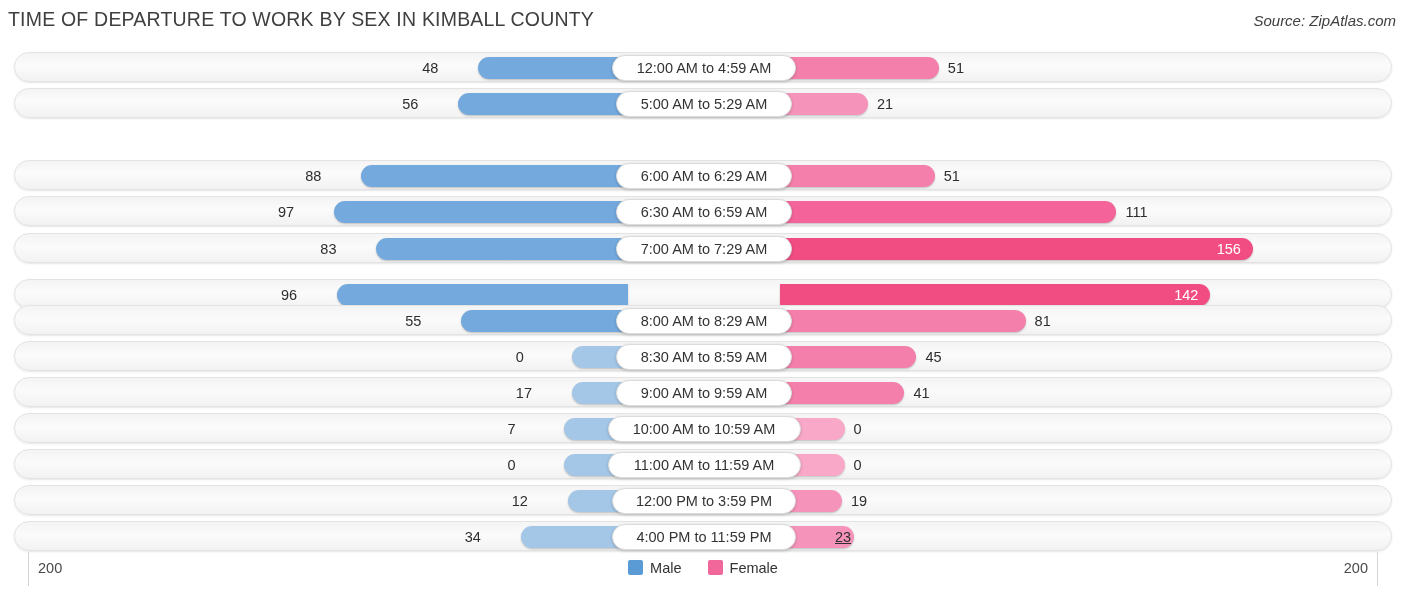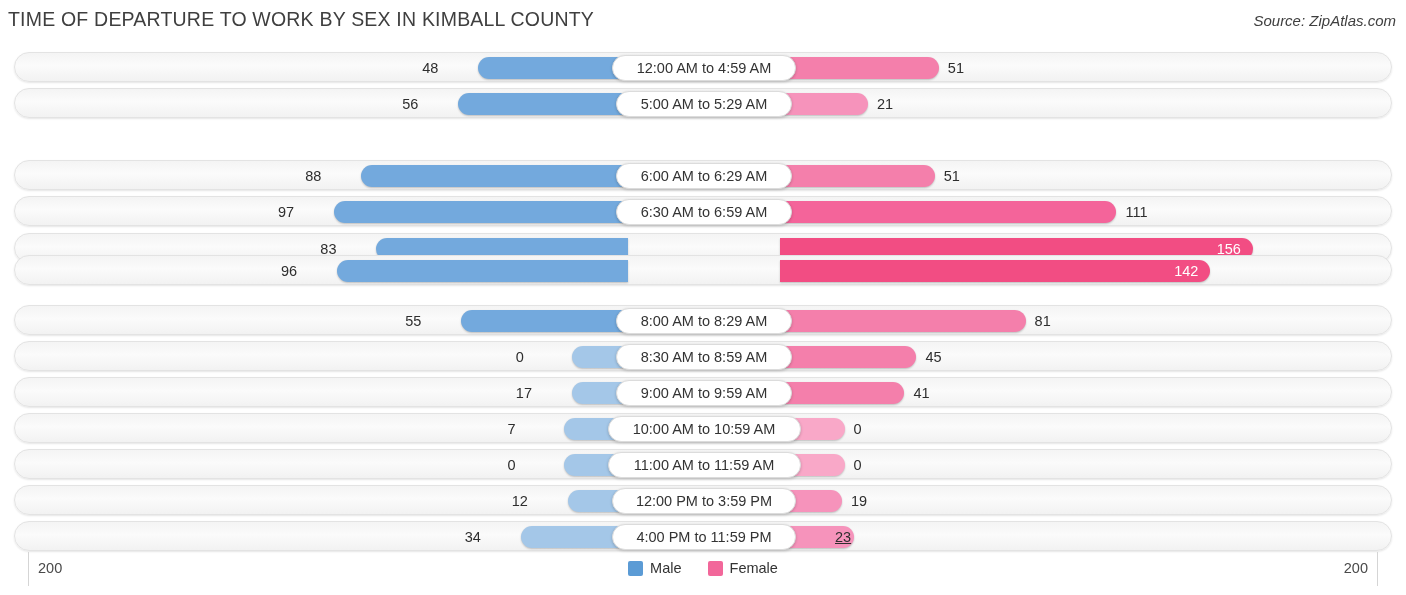--- a/index.html
+++ b/index.html
@@ -69,21 +69,21 @@
   .axis-tick.l { left: 38px; }
   .axis-tick.r { right: 38px; }
   .axis-line { position: absolute; top: 552px; width: 1px; height: 34px; background: #d5d5d5; }
   .axis-line.l { left: 28px; }
   .axis-line.r { right: 28px; }
 
   .legend {
     position: absolute; top: 560px; left: 0; width: 1406px;
     display: flex; justify-content: center; align-items: center; gap: 26px;
   }
-  .legend-item { display: flex; align-items: flex-end; gap: 7px; }
+  .legend-item { display: flex; align-items: flex-start; gap: 7px; }
   .swatch { width: 15px; height: 15px; border-radius: 2px; display: inline-block; }
   .legend-label { font-size: 14.5px; color: #333333; }
 </style>
 </head>
 <body>
 
 <div id="page">
 
   <div class="title">TIME OF DEPARTURE TO WORK BY SEX IN KIMBALL COUNTY</div>
   <div class="source">Source: ZipAtlas.com</div>
@@ -124,23 +124,24 @@
           <div class="val right" style="left: 1110.48px;">111</div>
           <div class="pill" style="left: 600.85px; width: 176.3px;">6:30 AM to 6:59 AM</div>
         </div>
       </div>
       <div class="row" style="top: 182.5px;">
         <div class="rowinner">
           <div class="bar male" style="left: 361.36px; width: 251.49px; background: rgb(115, 169, 221);"></div>
           <div class="val left" style="left: 305.36px; width: 48px;">83</div>
           <div class="bar female" style="left: 765.15px; width: 472.68px; background: rgb(242, 77, 131);"></div>
           <div class="val right inside" style="left: 1191.83px; width: 34px; text-align: right;">156</div>
-        </div>
-      </div>
-      <div class="row" style="top: 205px;">
+          <div class="pill" style="left: 600.85px; width: 176.3px;">7:00 AM to 7:29 AM</div>
+        </div>
+      </div>
+      <div class="row" style="top: 229px;">
         <div class="rowinner">
           <div class="bar male" style="left: 321.97px; width: 290.88px; background: rgb(115, 169, 221);"></div>
           <div class="val left" style="left: 265.97px; width: 48px;">96</div>
           <div class="bar female" style="left: 765.15px; width: 430.26px; background: rgb(242, 77, 131);"></div>
           <div class="val right inside" style="left: 1149.41px; width: 34px; text-align: right;">142</div>
         </div>
       </div>
       <div class="row" style="top: 254.7px;">
         <div class="rowinner">
           <div class="bar male" style="left: 446.2px; width: 166.65px; background: rgb(115, 169, 221);"></div>

